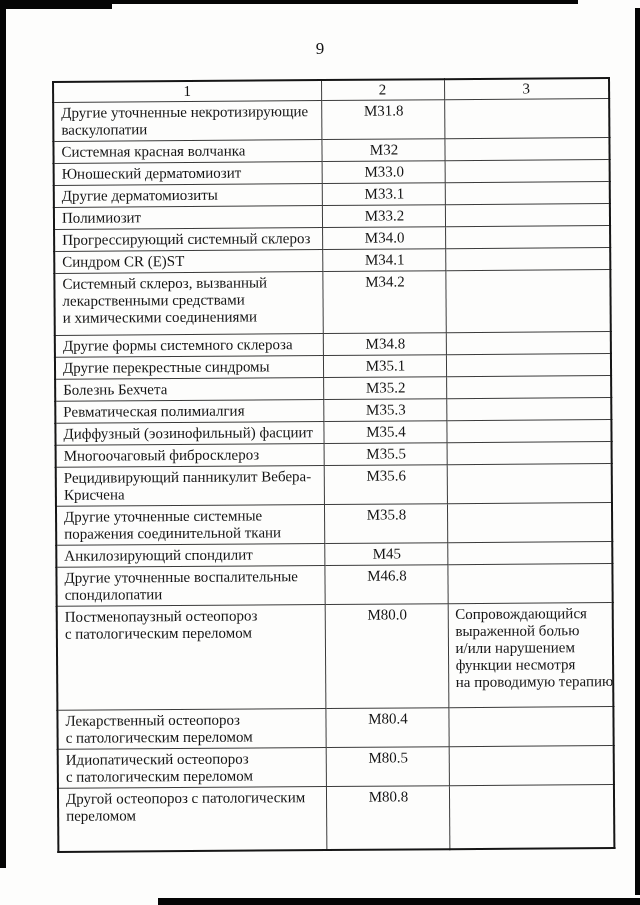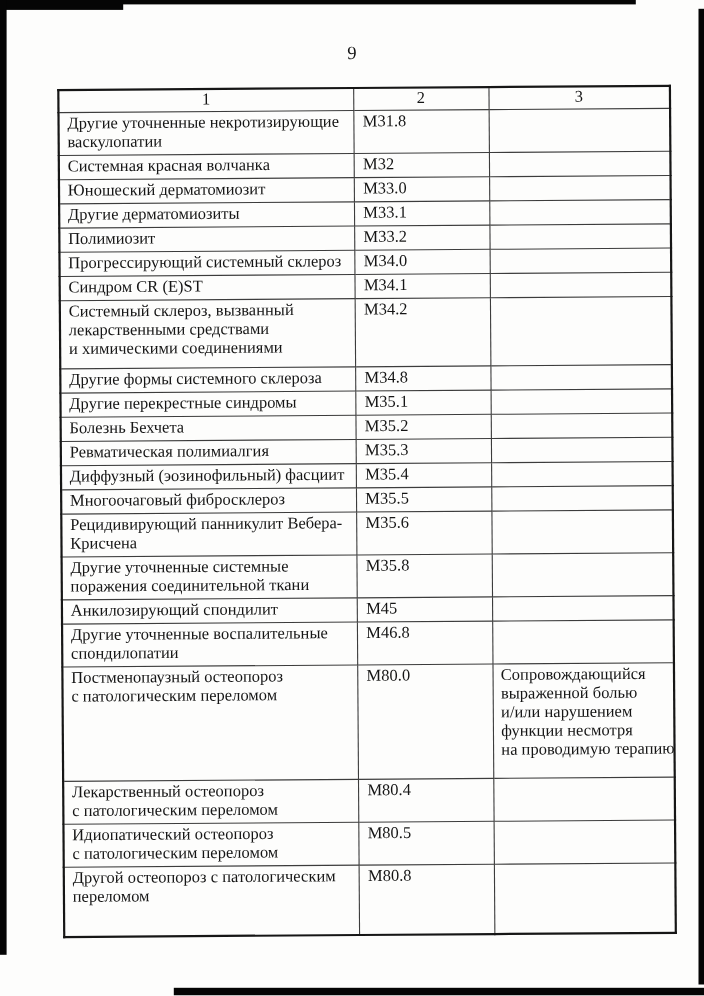--- a/index.html
+++ b/index.html
@@ -59,21 +59,21 @@
     height: 19px;
     line-height: 19px;
     text-align: center;
     padding: 0;
   }
   table.icd td {
     line-height: 17px;
     padding: 2px 6px 2px 7px;
     white-space: pre;
   }
-  table.icd td.col-code { padding-left: 8px; }
+  table.icd td.col-code { padding-left: 8px; text-align: center; }
   
   tbody tr:nth-child(8)  td { padding-bottom: 8px; }
   tbody tr:nth-child(19) td { padding-bottom: 16px; }
   tbody tr:nth-child(22) td { padding-bottom: 26px; }
 </style>
 </head>
 <body>
 
 <div>
 

